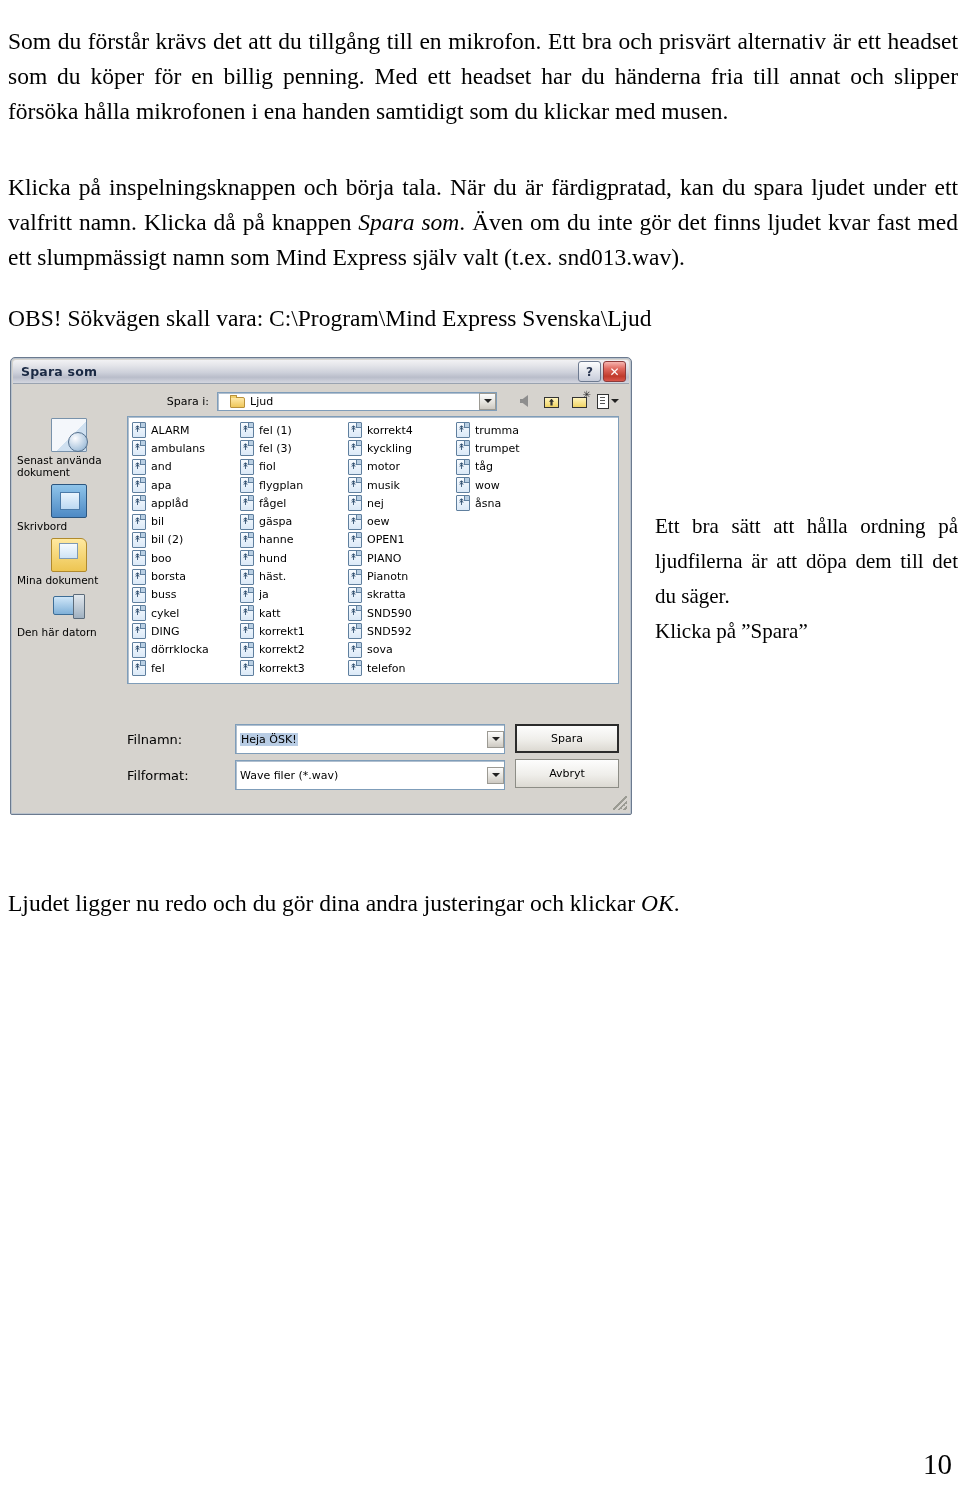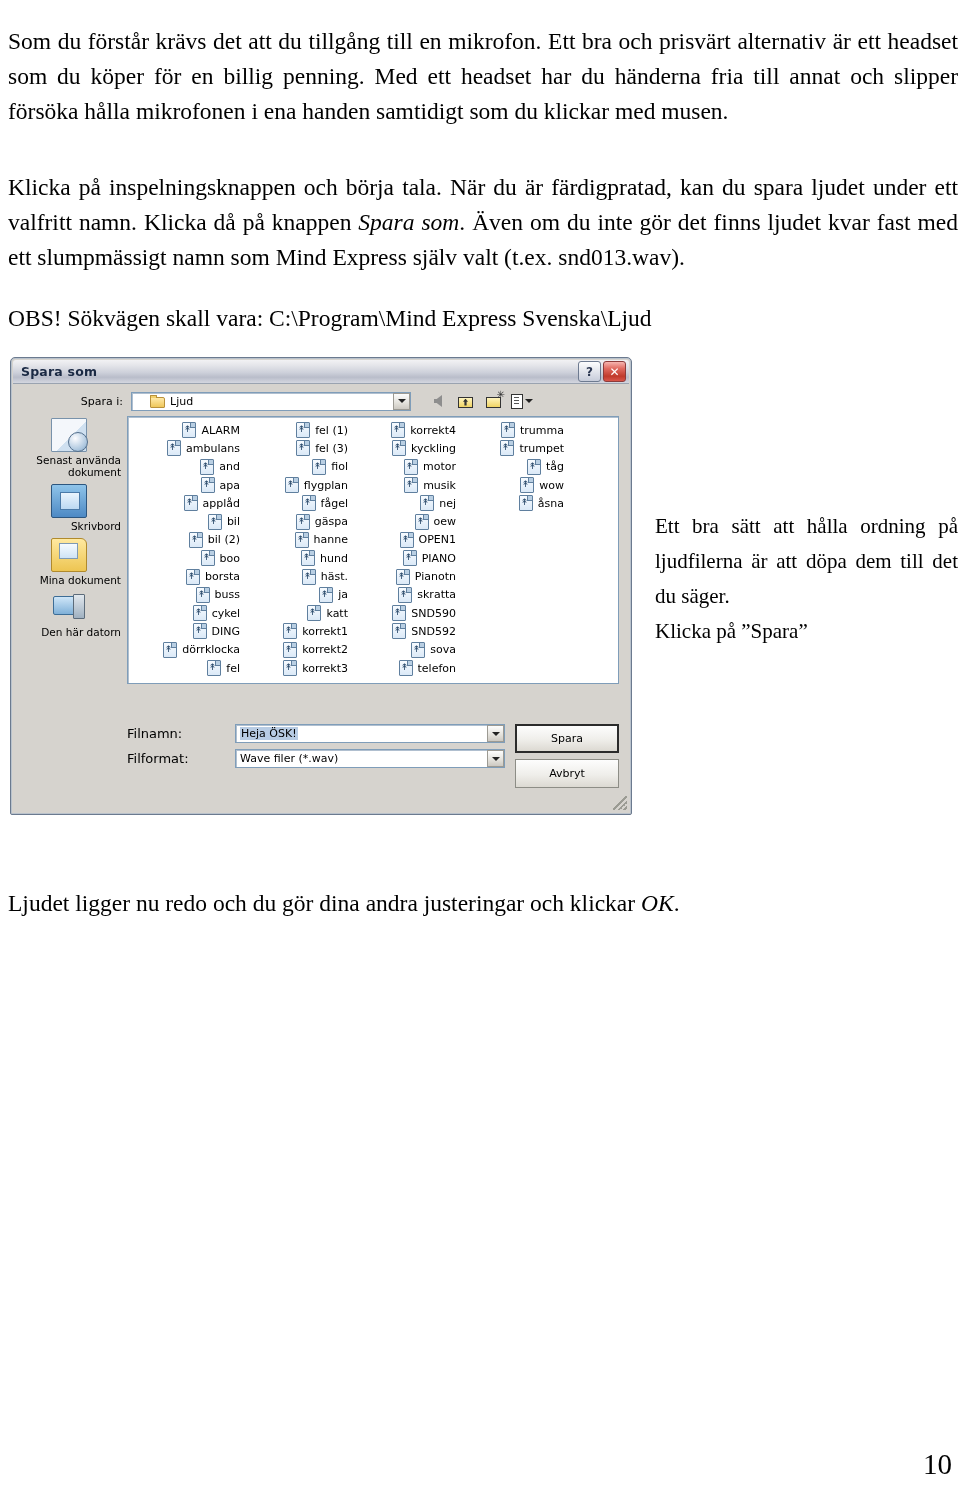--- a/index.html
+++ b/index.html
@@ -112,37 +112,38 @@
     position: relative;
     height: calc(100% - 25px);
     background: #d6d3ce;
   }
 
   
   .lookin-row {
     display: flex;
     align-items: center;
     padding: 7px 10px 5px 0;
+    justify-content: flex-end;
   }
   .lookin-label {
     width: 110px;
     text-align: right;
     padding-right: 8px;
     font-size: 11px;
   }
   .combo {
     flex: 0 0 auto;
     width: 280px;
     height: 19px;
     background: #fff;
     border: 1px solid #7f9db9;
     box-shadow: inset 1px 1px 0 #b0bfcf;
     display: flex;
     align-items: center;
-    padding-left: 18px;
+    padding-left: 12px;
     box-sizing: border-box;
   }
   .combo .txt { flex: 1; padding-left: 4px; font-size: 11px; }
   .combo-arrow {
     width: 17px; height: 17px;
     margin: 0 0 0 auto;
     background: linear-gradient(to bottom,#fdfdfd,#e3e1db 60%,#cdc9c2);
     border: 1px solid #9c9a93;
     display: flex; align-items: center; justify-content: center;
     box-sizing: border-box;
@@ -250,21 +251,21 @@
   .places {
     width: 112px;
     flex: 0 0 112px;
     display: flex;
     flex-direction: column;
     align-items: center;
     padding-top: 2px;
   }
   .place {
     width: 104px;
-    text-align: right;
+    text-align: left;
     margin-bottom: 6px;
     font-size: 10.5px;
     line-height: 12px;
     color: #000;
   }
   .place .pico {
     width: 34px; height: 32px;
     margin: 0 auto 2px;
     position: relative;
   }
@@ -352,21 +353,20 @@
     height: 268px;
   }
   .fitem {
     display: flex;
     align-items: center;
     height: 18.3px;
     width: 108px;
     font-size: 11px;
     white-space: nowrap;
     overflow: hidden;
-    justify-content: flex-end;
   }
   .wav-ico {
     width: 12px; height: 14px;
     margin-right: 5px;
     flex: 0 0 auto;
     position: relative;
     background: linear-gradient(to bottom,#f7fbff,#dbe9f7);
     border: 1px solid #5f7f9e;
     border-radius: 1px;
   }
@@ -398,21 +398,21 @@
     align-items: center;
     margin-bottom: 6px;
   }
   .flabel {
     width: 108px;
     flex: 0 0 108px;
     font-size: 13px;
   }
   .finput {
     flex: 1;
-    height: 19px;
+    height: 30px;
     background: #fff;
     border: 1px solid #7f9db9;
     box-shadow: inset 1px 1px 0 #b0bfcf;
     display: flex;
     align-items: center;
     padding-left: 4px;
     box-sizing: border-box;
     font-size: 11px;
   }
   .finput .val { flex:1; }

